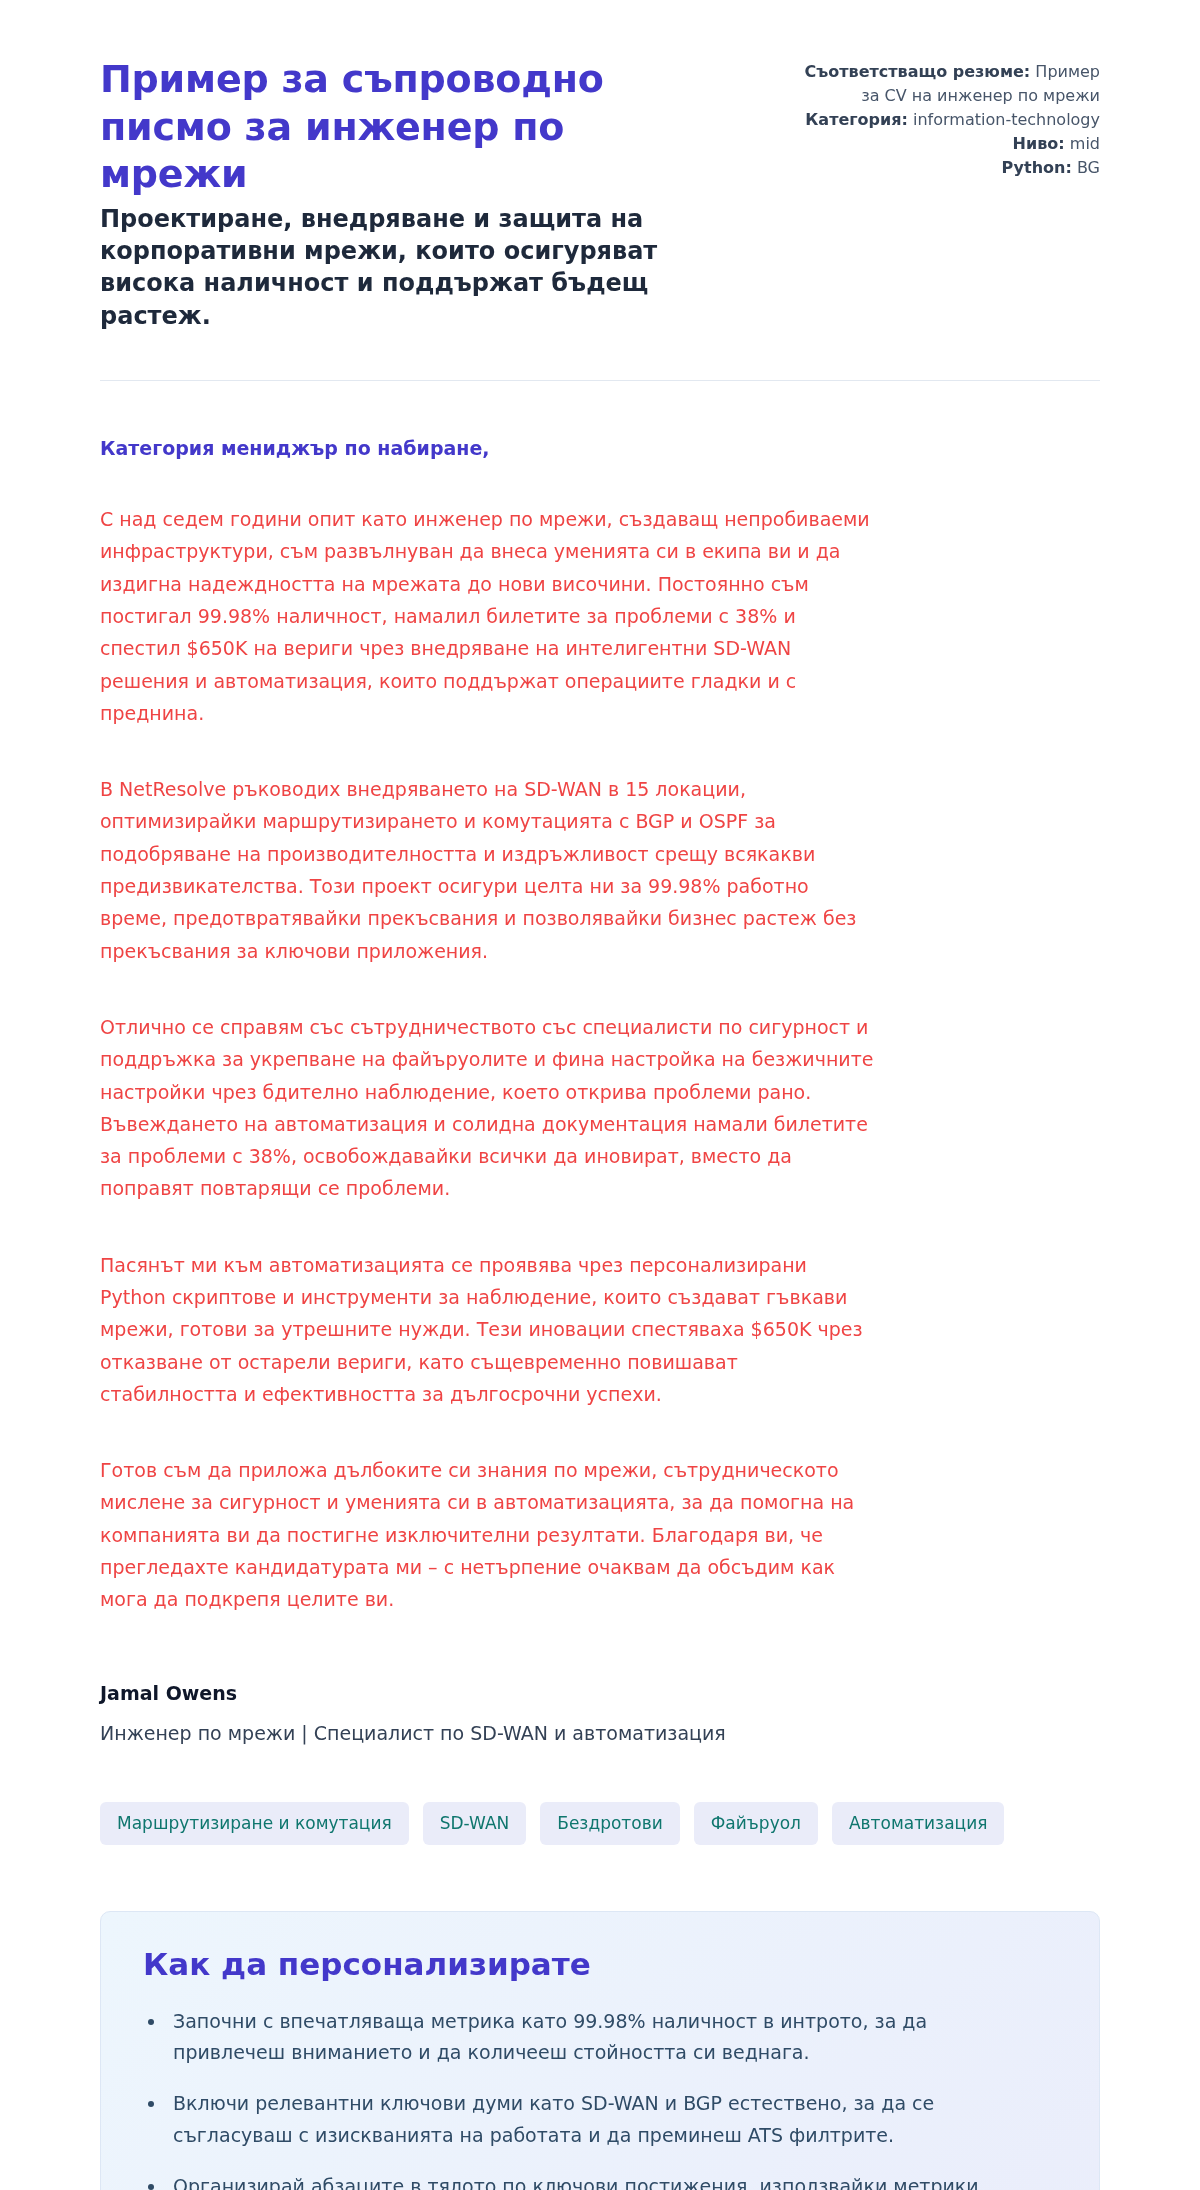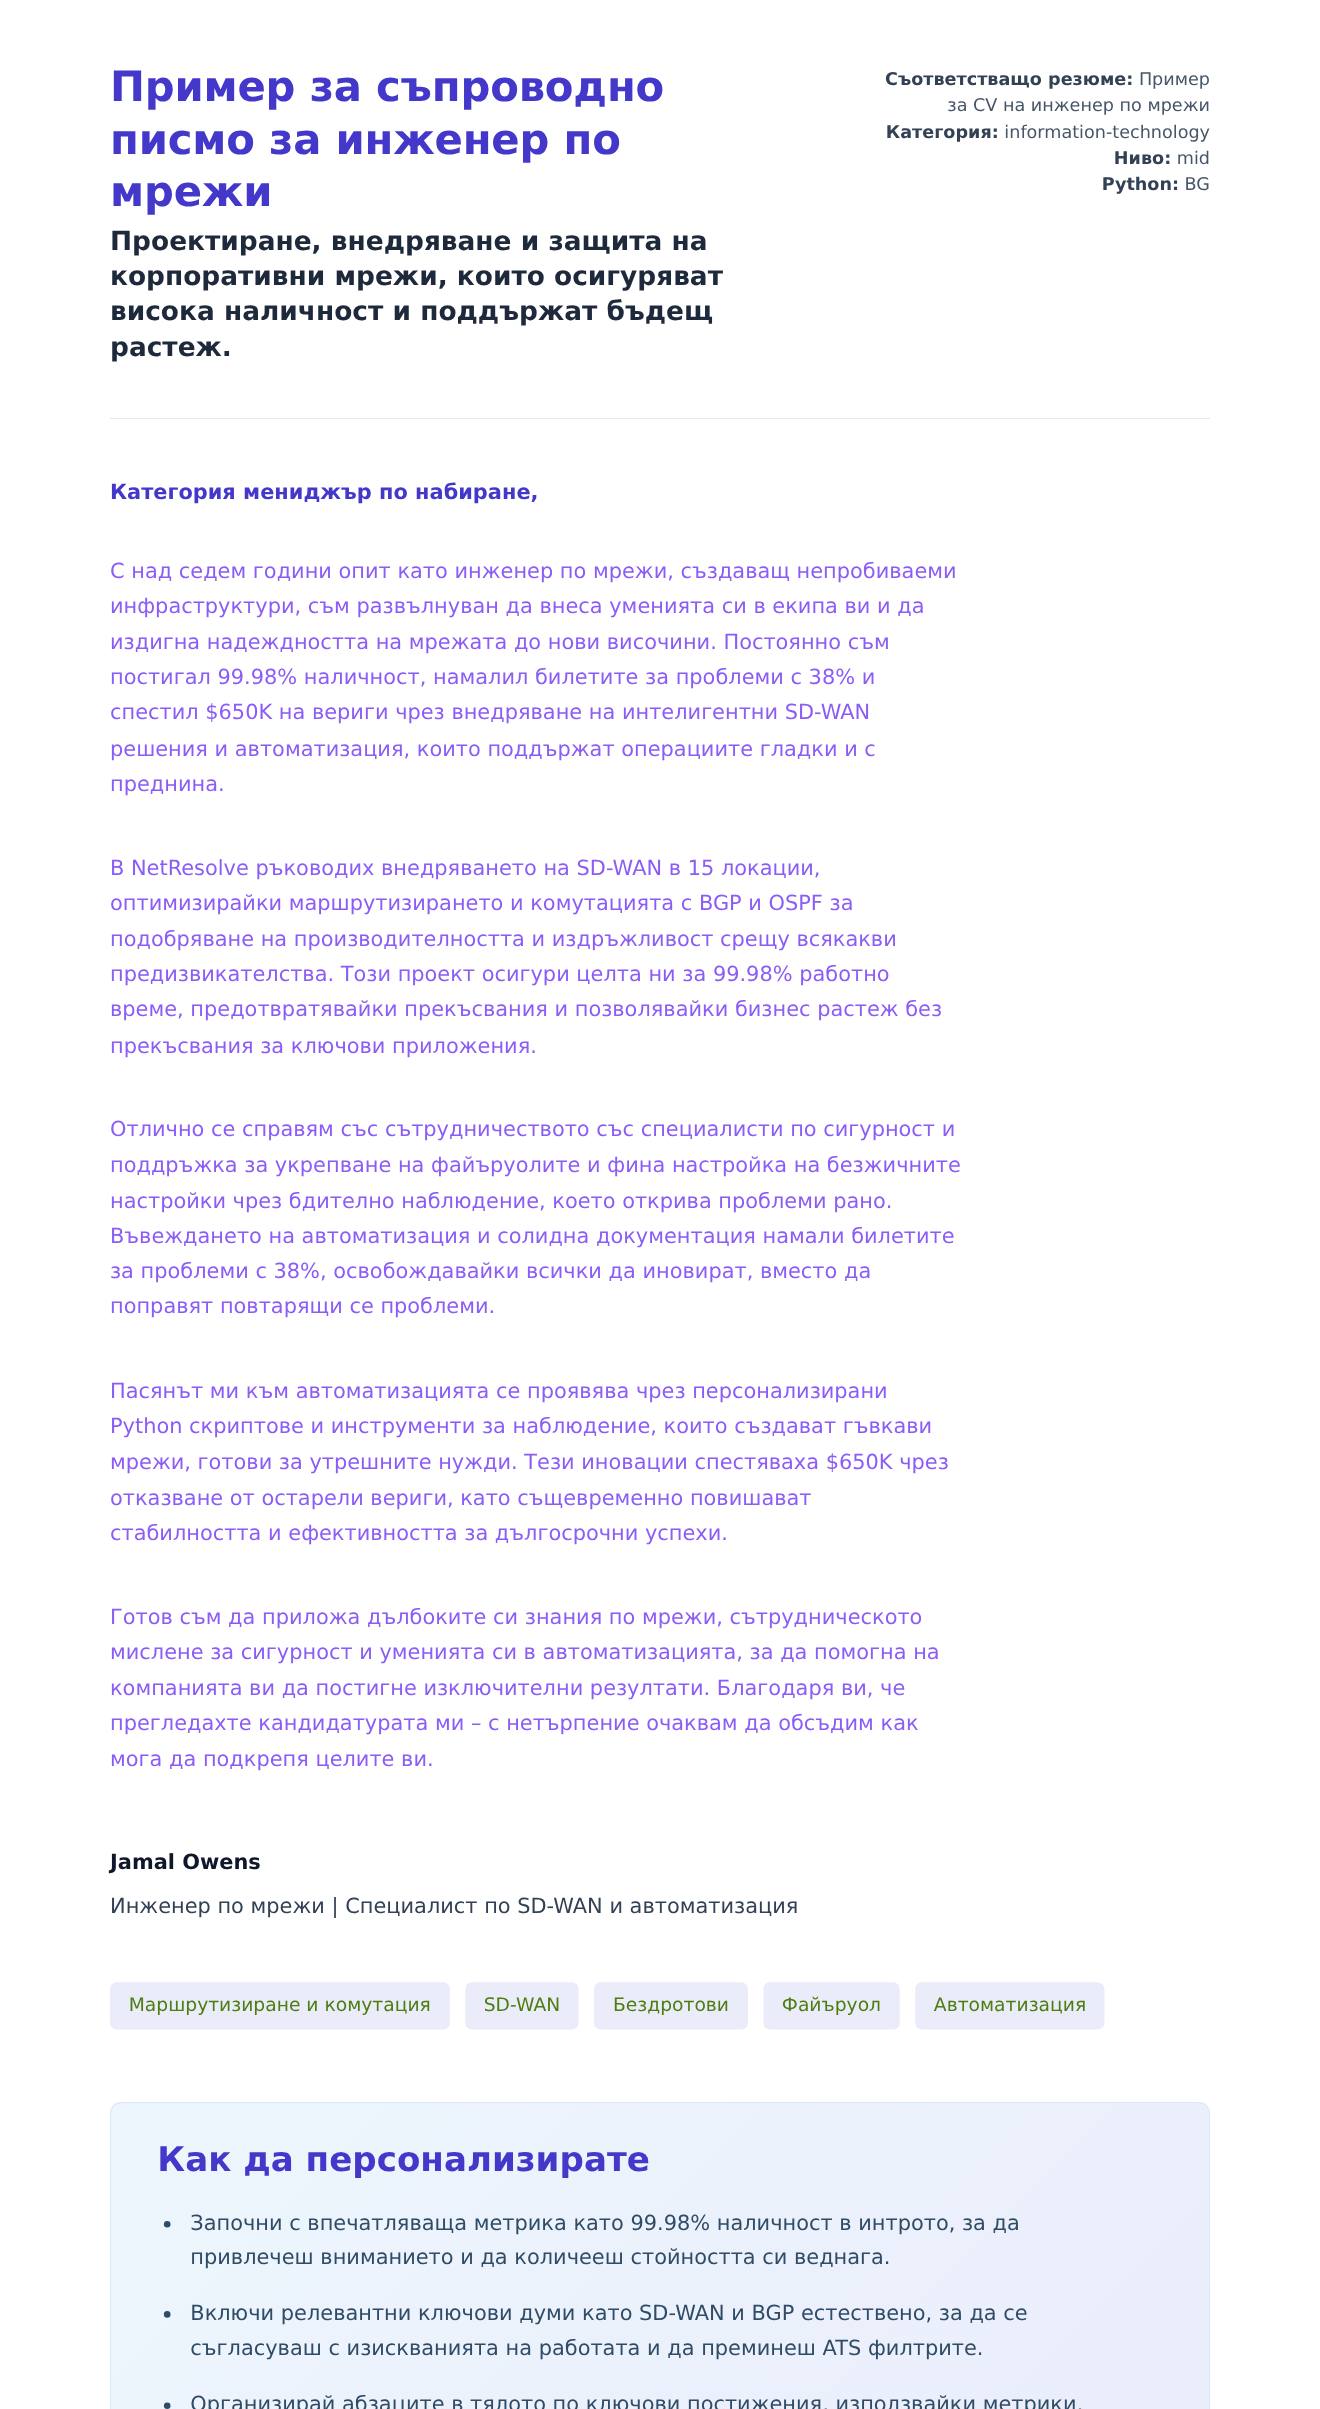--- a/index.html
+++ b/index.html
@@ -55,21 +55,21 @@
   .greeting {
     margin-top: 56px;
     color: #4338ca;
     font-size: 19px;
     font-weight: 700;
   }
   .letter p.body-paragraph {
     margin-top: 44px;
     font-size: 19px;
     line-height: 1.7;
-    color: #8b5cf6;
+    color: #ef4444;
     max-width: 775px;
   }
 
   .signature-name {
     margin-top: 66px;
     font-size: 19px;
     font-weight: 700;
     color: #0f172a;
   }
   .signature-role {
@@ -82,21 +82,21 @@
   
   .tags {
     margin-top: 58px;
     display: flex;
     flex-wrap: wrap;
     gap: 14px;
   }
   .chip {
     display: inline-block;
     background: #eaecf9;
-    color: #4d7c0f;
+    color: #0f766e;
     font-size: 17px;
     line-height: 1;
     padding: 13px 17px;
     border-radius: 6px;
     white-space: nowrap;
   }
 
   
   .tips-panel {
     margin-top: 66px;

